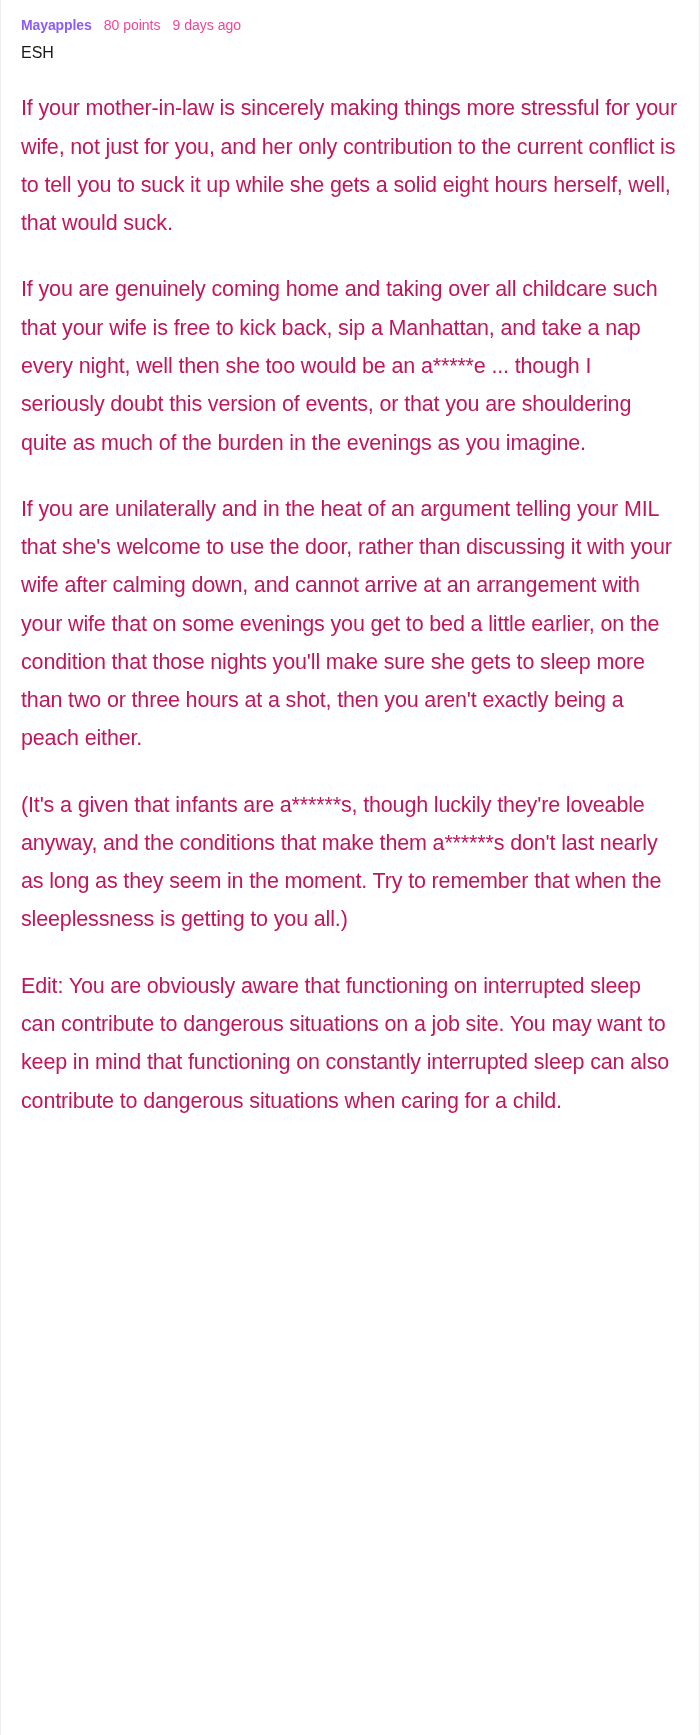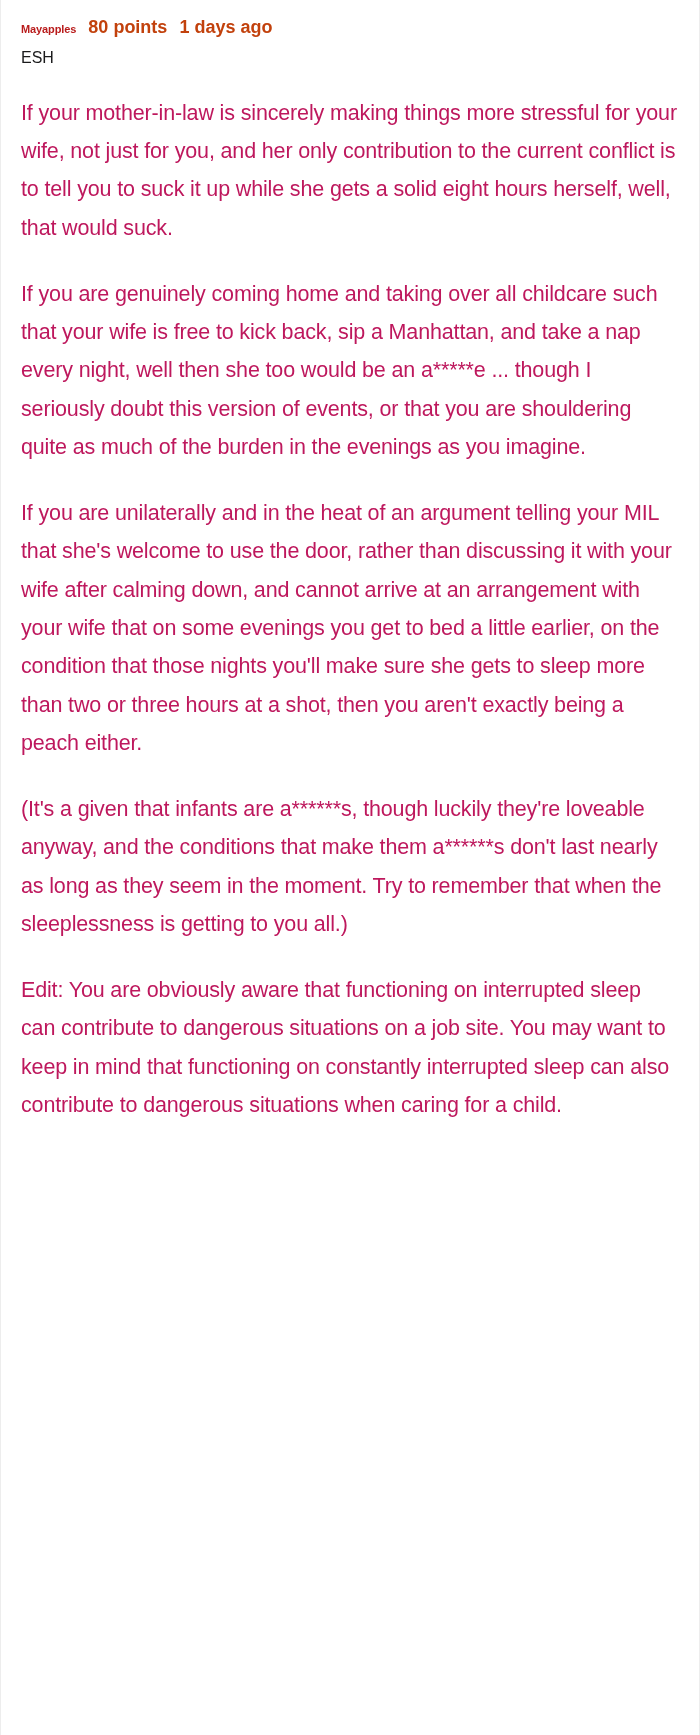--- a/index.html
+++ b/index.html
@@ -24,29 +24,28 @@
     border-right: 1px solid #ededed;
   }
   .comment-header {
     display: flex;
     align-items: baseline;
     gap: 12px;
     margin-bottom: 10px;
     line-height: 1.1;
   }
   .author {
-    color: #b91c1c;
+    color: #8b5cf6;
     font-weight: bold;
-    font-size: 11px;
+    font-size: 14px;
     letter-spacing: -0.1px;
   }
   .meta {
-    color: #c2410c;
-    font-size: 18px;
-    font-weight: bold;
+    color: #ec4899;
+    font-size: 14px;
   }
   .verdict {
     font-size: 16px;
     color: #1a1a1b;
     margin: 0 0 26px 0;
     line-height: 1.25;
   }
   .body-text p {
     font-size: 21.5px;
     line-height: 1.78;
@@ -60,21 +59,21 @@
   }
 </style>
 </head>
 <body>
 
 <div class="comment-card">
 
   <div class="comment-header">
     <span class="author">Mayapples</span>
     <span class="meta">80 points</span>
-    <span class="meta">1 days ago</span>
+    <span class="meta">9 days ago</span>
   </div>
 
   <div class="verdict">ESH</div>
 
   <div class="body-text">
     <p>If your mother-in-law is sincerely making things more stressful for your wife, not just for you, and her only contribution to the current conflict is to tell you to suck it up while she gets a solid eight hours herself, well, that would suck.</p>
     <p>If you are genuinely coming home and taking over all childcare such that your wife is free to kick back, sip a Manhattan, and take a nap every night, well then she too would be an a*****e ... though I seriously doubt this version of events, or that you are shouldering quite as much of the burden in the evenings as you imagine.</p>
     <p>If you are unilaterally and in the heat of an argument telling your MIL that she's welcome to use the door, rather than discussing it with your wife after calming down, and cannot arrive at an arrangement with your wife that on some evenings you get to bed a little earlier, on the condition that those nights you'll make sure she gets to sleep more than two or three hours at a shot, then you aren't exactly being a peach either.</p>
     <p>(It's a given that infants are a******s, though luckily they're loveable anyway, and the conditions that make them a******s don't last nearly as long as they seem in the moment. Try to remember that when the sleeplessness is getting to you all.)</p>
     <p>Edit: You are obviously aware that functioning on interrupted sleep can contribute to dangerous situations on a job site. You may want to keep in mind that functioning on constantly interrupted sleep can also contribute to dangerous situations when caring for a child.</p>

